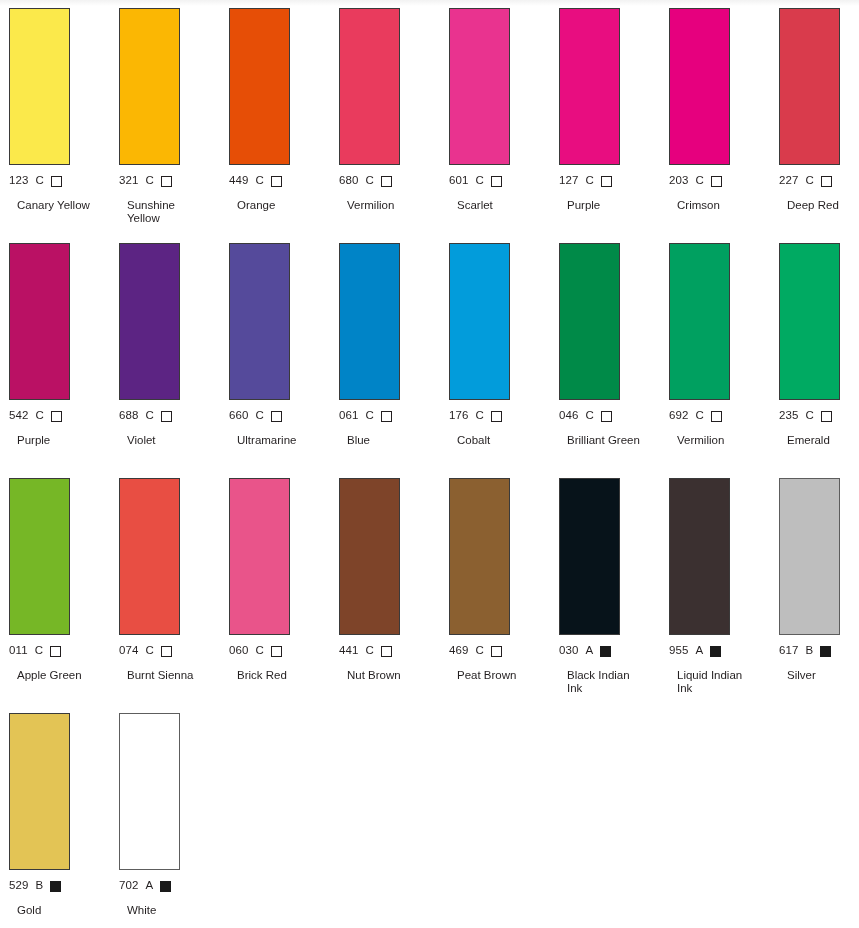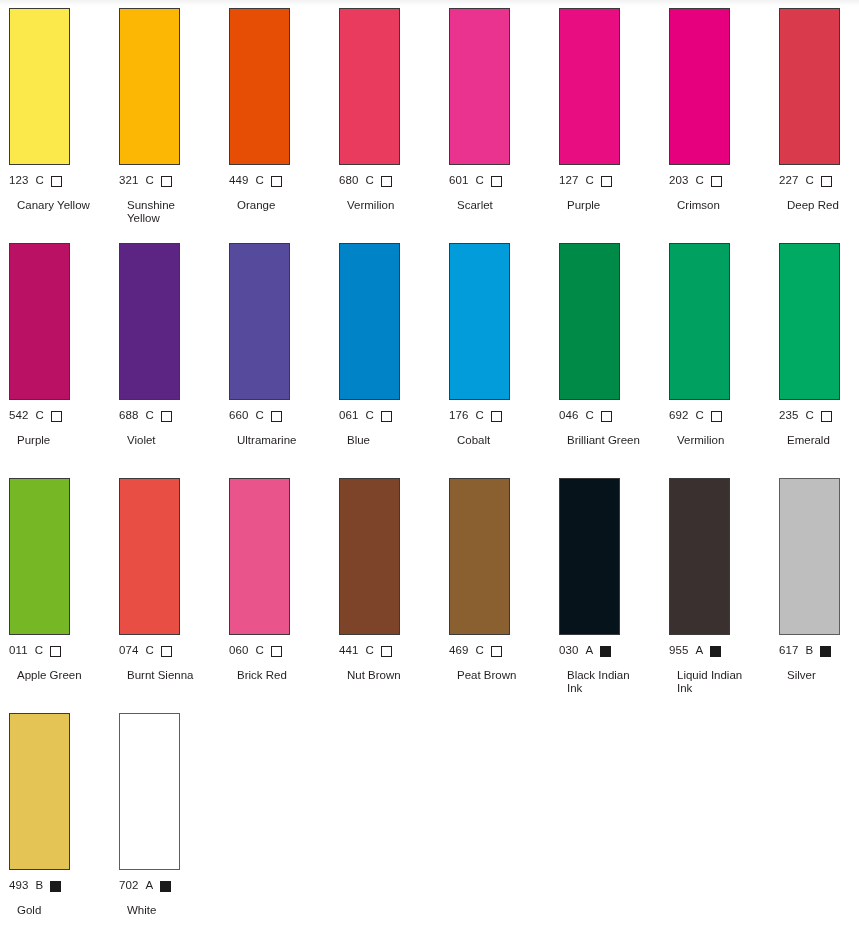--- a/index.html
+++ b/index.html
@@ -324,21 +324,21 @@
         <div class="swatch-meta">
           <span class="swatch-code">617</span>
           <span class="swatch-grade">B</span>
           <span class="opacity-box filled"></span>
         </div>
         <div class="swatch-name">Silver</div>
       </div>
       <div class="swatch-cell">
         <div class="swatch-chip" style="background: rgb(227, 196, 85);"></div>
         <div class="swatch-meta">
-          <span class="swatch-code">493</span>
+          <span class="swatch-code">529</span>
           <span class="swatch-grade">B</span>
           <span class="opacity-box filled"></span>
         </div>
         <div class="swatch-name">Gold</div>
       </div>
       <div class="swatch-cell">
         <div class="swatch-chip pale-edge" style="background: rgb(255, 255, 255);"></div>
         <div class="swatch-meta">
           <span class="swatch-code">702</span>
           <span class="swatch-grade">A</span>

